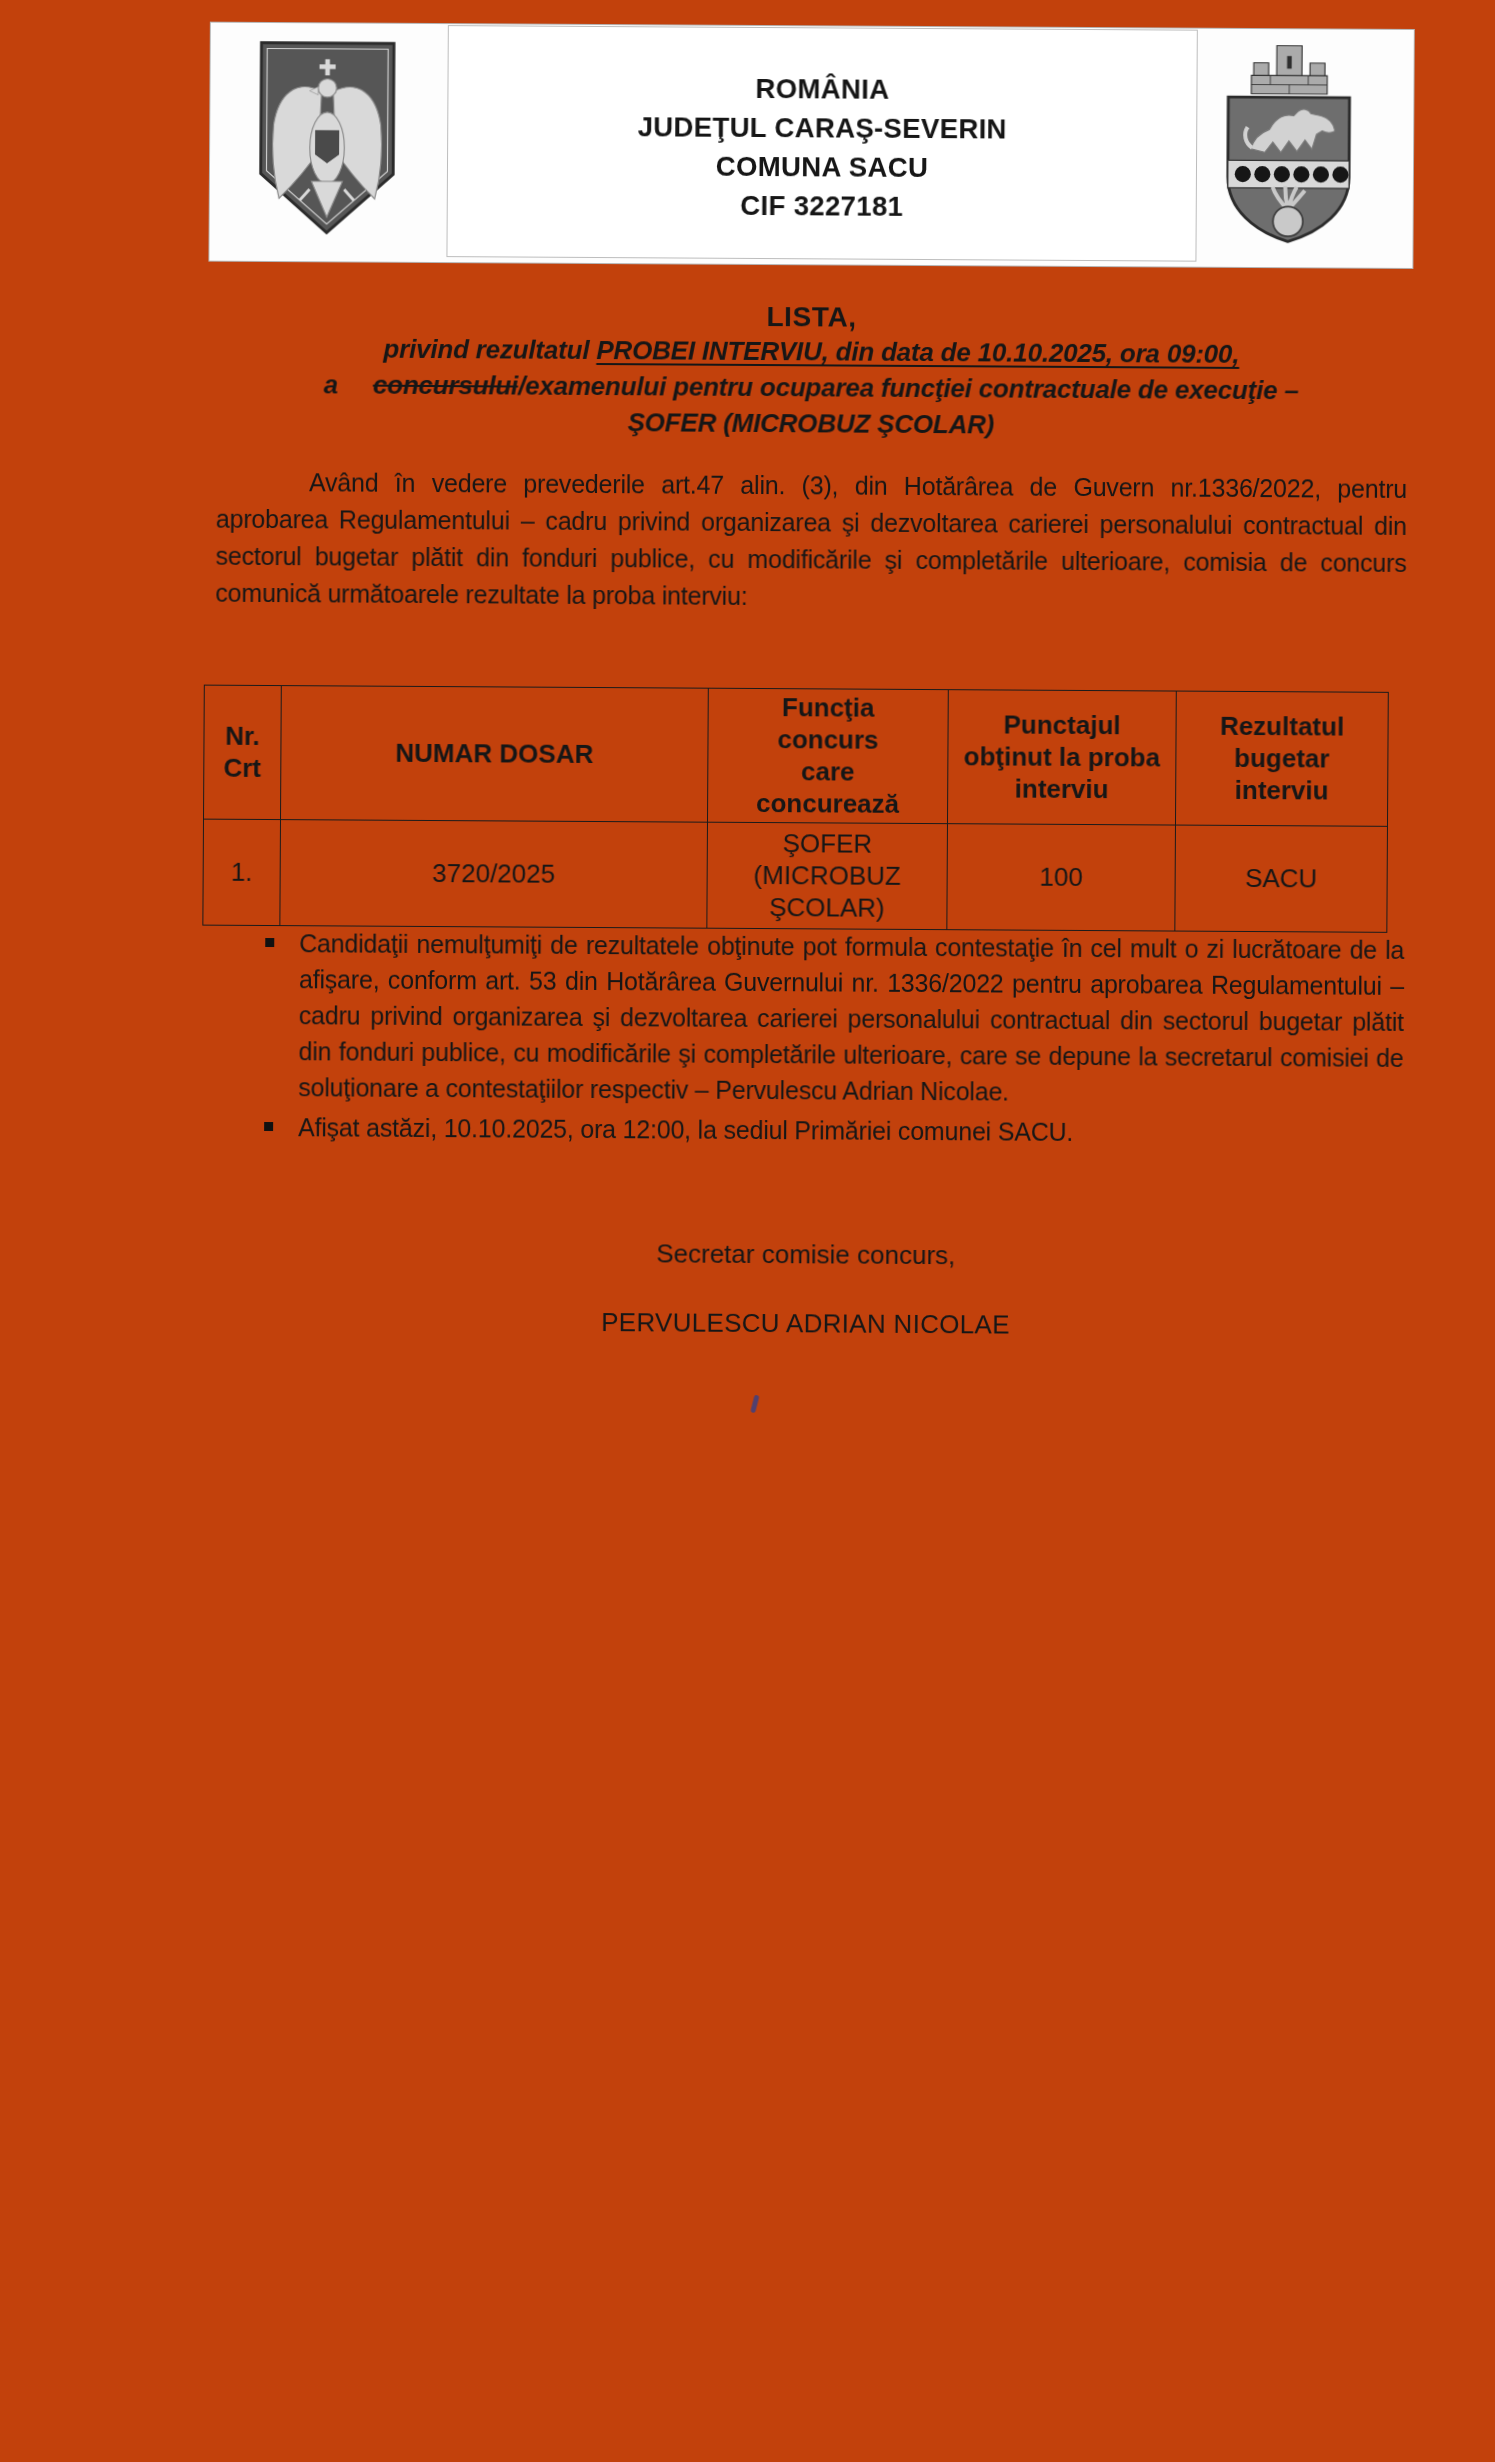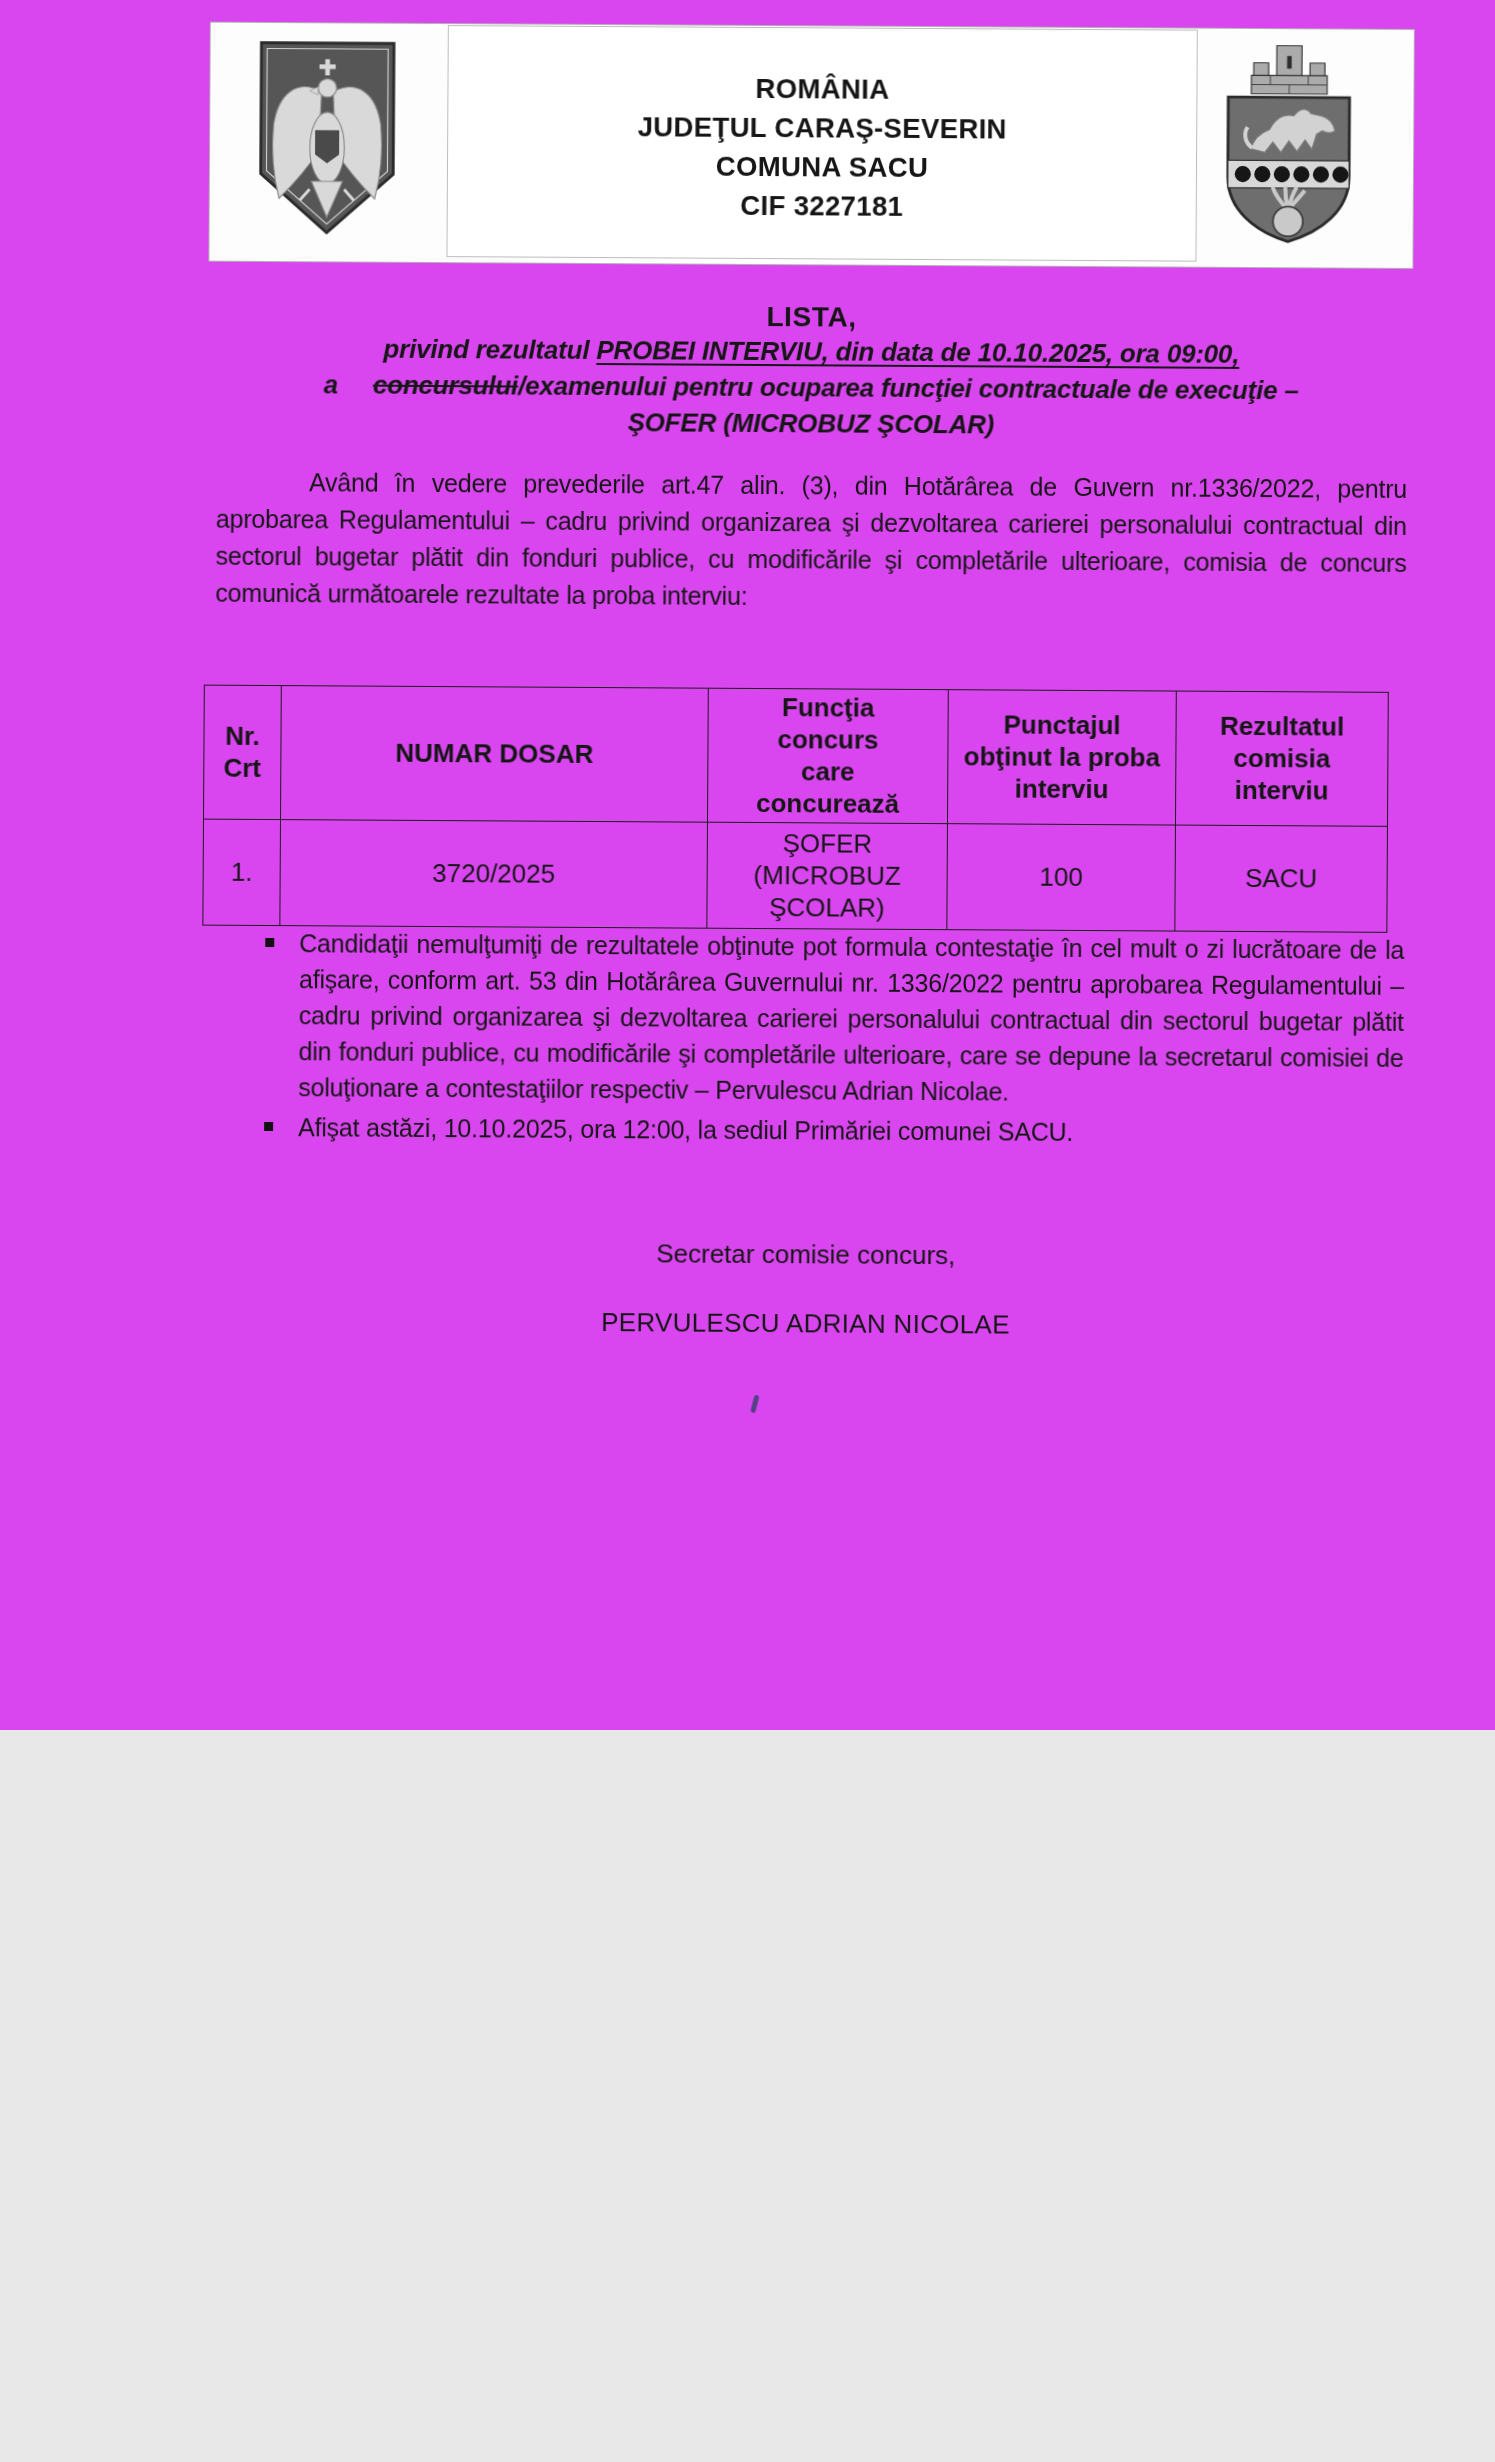--- a/index.html
+++ b/index.html
@@ -1,17 +1,17 @@
 <!DOCTYPE html>
 <html style="font-size:9.4px"><head>
 <meta charset="utf-8">
 <style>
   html,body{margin:0;padding:0;background:#e8e8e8;}
   .page{
-    position:relative;width:1495px;height:1730px;background:#d946ef;
+    position:relative;width:1495px;height:2462px;background:#c2410c;
     overflow:hidden;font-family:"Liberation Sans","DejaVu Sans",sans-serif;
     color:#161616;
   }
   .tilt{position:absolute;left:0;top:0;width:100%;height:100%;
     transform:rotate(0.35deg);transform-origin:106px 0;filter:blur(0.2px);}
   
   .header-box{
     position:absolute;left:210px;top:21px;width:1203px;height:238px;
     border:1.2px solid #b4b4b4;background:#fdfdfd;
   }
@@ -137,21 +137,21 @@
           <col style="width:240px">
           <col style="width:228px">
           <col style="width:212px">
       </colgroup>
       <thead>
         <tr>
           <th class="th-plain">Nr. Crt</th>
           <th>NUMAR DOSAR</th>
           <th><span class="wrap-narrow w272">Funcţia concurs care concurează</span></th>
           <th><span class="wrap-narrow w345">Punctajul obţinut la proba interviu</span></th>
-          <th><span class="wrap-narrow w220">Rezultatul comisia interviu</span></th>
+          <th><span class="wrap-narrow w220">Rezultatul bugetar interviu</span></th>
         </tr>
       </thead>
       <tbody>
         <tr>
           <td>1.</td>
           <td>3720/2025</td>
           <td><span class="wrap-narrow w265">ŞOFER (MICROBUZ ŞCOLAR)</span></td>
           <td>100</td>
           <td>SACU</td>
         </tr>

